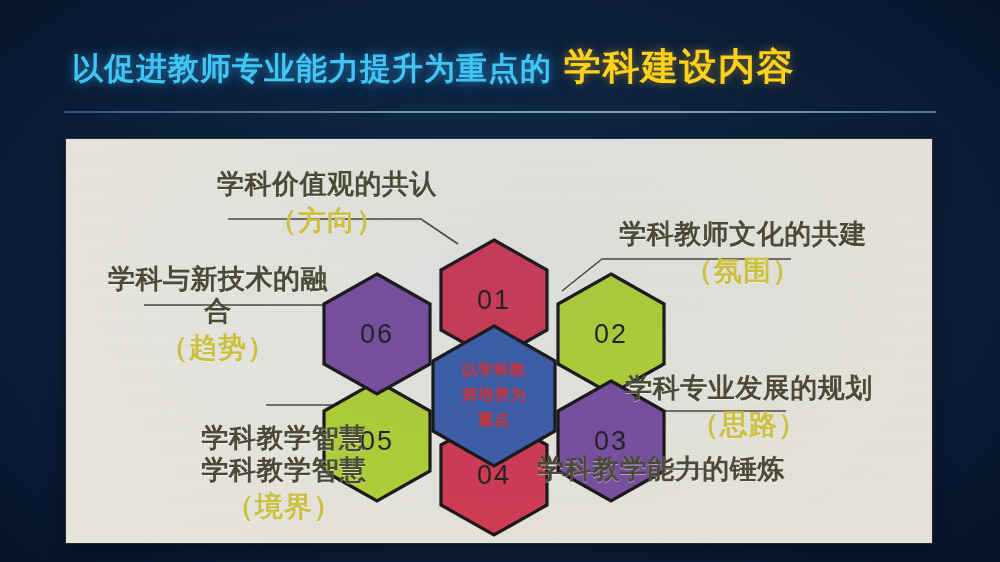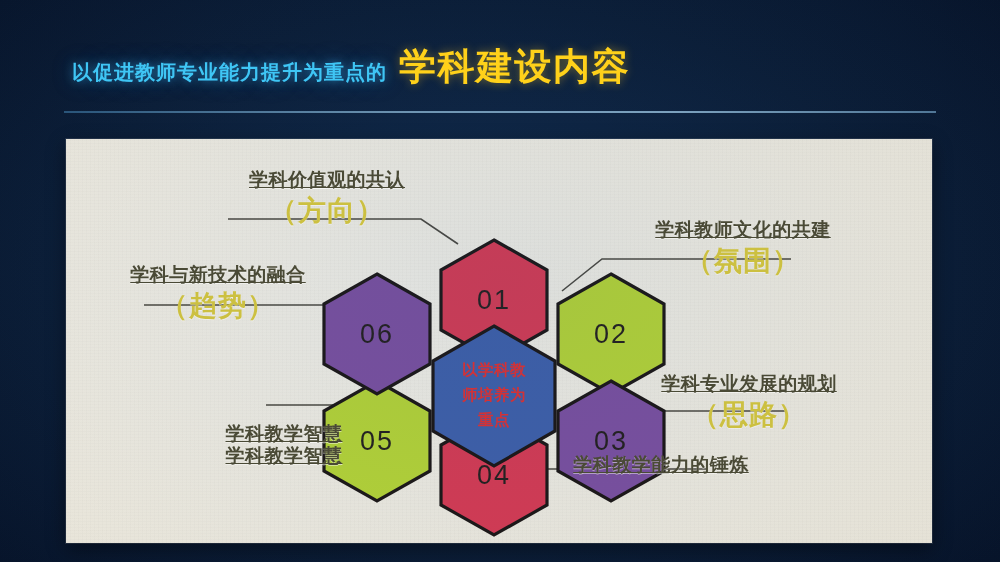--- a/index.html
+++ b/index.html
@@ -38,21 +38,21 @@
     left: 72px;
     top: 42px;
     width: 880px;
     height: 56px;
     display: flex;
     align-items: baseline;
     white-space: nowrap;
     z-index: 3;
   }
   .title-main {
-    font-size: 20px;
+    font-size: 31px;
     font-weight: 700;
     color: #3fc6f5;
     letter-spacing: 1px;
     text-shadow: 0 0 10px rgba(60,180,240,0.55), 0 0 22px rgba(40,140,220,0.35);
   }
   .title-accent {
     font-size: 37px;
     font-weight: 700;
     color: #ffd11a;
     letter-spacing: 1.5px;
@@ -104,26 +104,25 @@
 
   
   .label {
     position: absolute;
     z-index: 4;
     text-align: center;
     line-height: 1.18;
   }
   .label .lbl-main {
     display: block;
-    font-size: 19px;
+    font-size: 27px;
     font-weight: 700;
     color: #4a4a36;
     letter-spacing: 0.5px;
     text-shadow: 0 1px 0 rgba(255,255,255,0.45);
-    text-decoration: underline;
   }
   .label .lbl-sub {
     display: block;
     font-size: 28px;
     font-weight: 700;
     color: #ccc041;
     letter-spacing: 1px;
     margin-top: 3px;
     text-shadow: 0 1px 0 rgba(255,255,255,0.4);
   }
@@ -242,20 +241,21 @@
       <span class="lbl-sub">（氛围）</span>
     </div>
 
     <div class="label align-center" style="left:470px; top:315px; width:250px;">
       <span class="lbl-main">学科教学能力的锤炼</span>
     </div>
 
     <div class="label align-center" style="left:118px; top:284px; width:200px;">
       <span class="lbl-main">学科教学智慧</span>
       <span class="lbl-main">学科教学智慧</span>
+      <span class="lbl-sub">（境界）</span>
     </div>
 
     <div class="label align-center" style="left:42px; top:125px; width:220px;">
       <span class="lbl-main">学科与新技术的融合</span>
       <span class="lbl-sub">（趋势）</span>
     </div>
 
   </div>
 
 </div>

